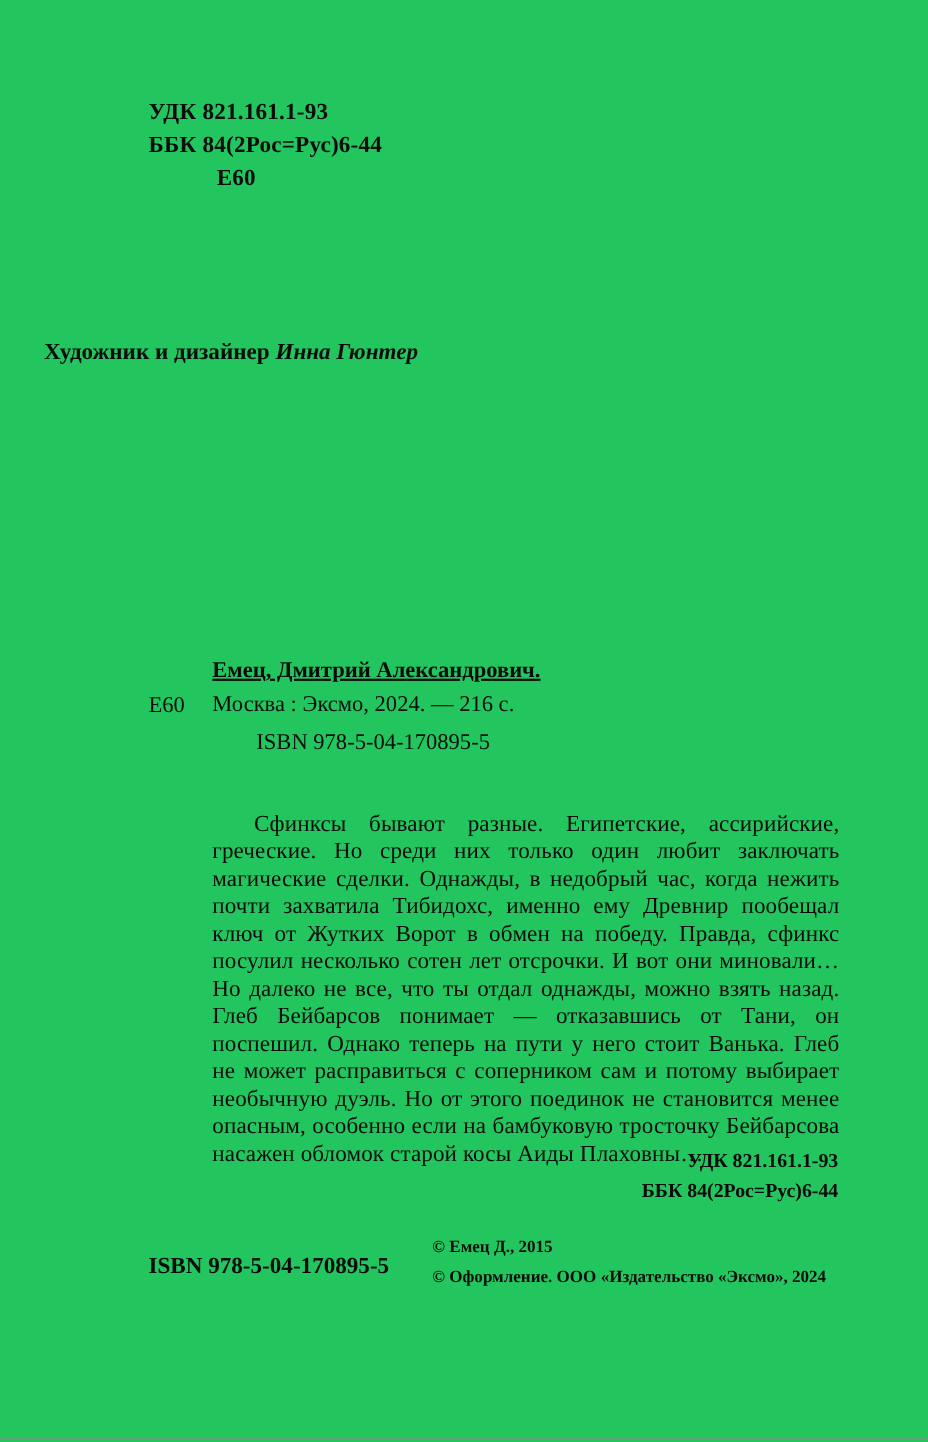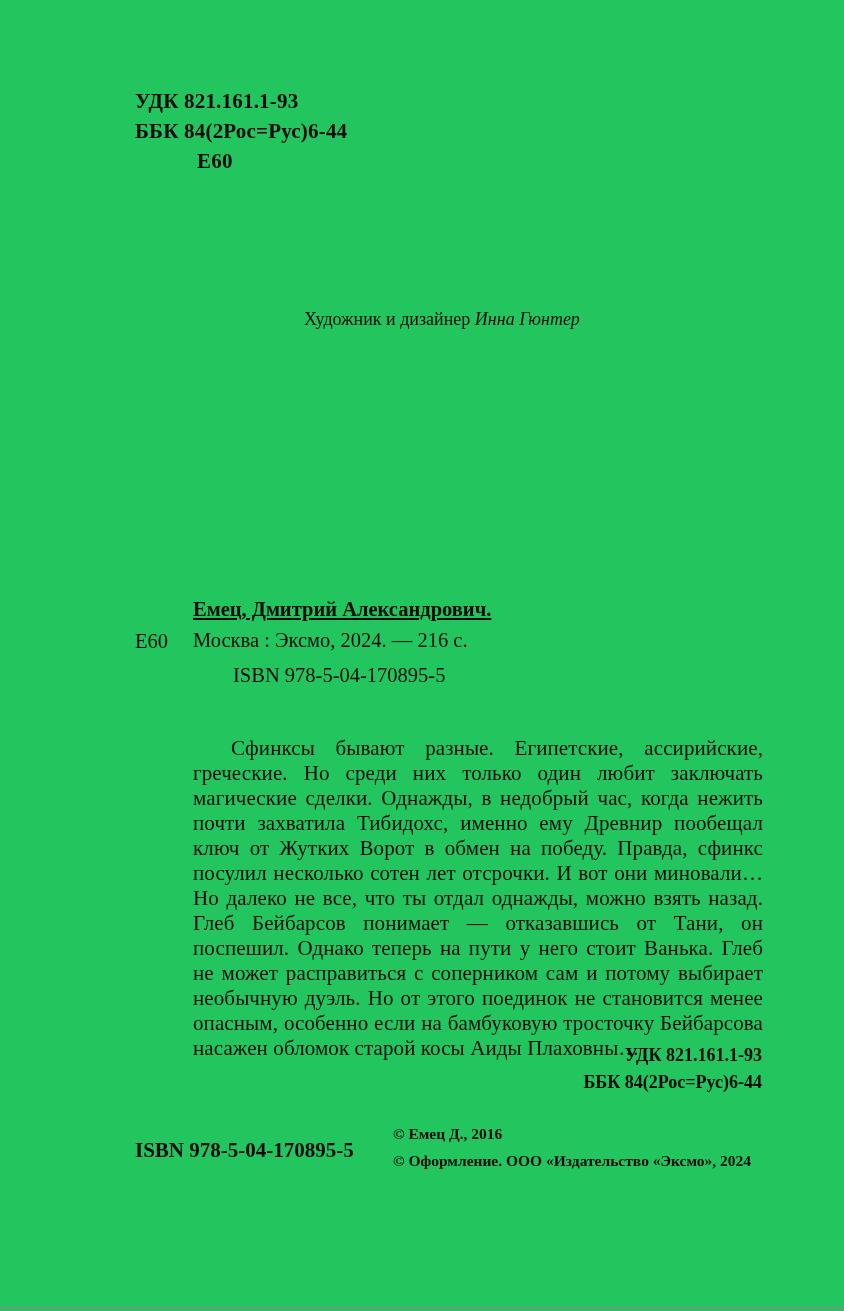--- a/index.html
+++ b/index.html
@@ -30,23 +30,23 @@
     white-space: nowrap;
   }
   .top-codes .code-indent { padding-left: 62px; }
 
   
   .designer {
     position: absolute;
     top: 306px;
     left: 40px;
     width: 804px;
-    text-align: center;
-    font-size: 18px;
+    font-size: 21px;
     line-height: 26px;
+    font-weight: bold;
   }
   .designer .italic { font-style: italic; }
 
   
   .catalog {
     position: absolute;
     top: 594px;
     left: 135px;
     width: 640px;
     font-size: 20.5px;
@@ -144,19 +144,19 @@
   <p class="annotation">Сфинксы бывают разные. Египетские, ассирийские, греческие. Но среди них только один любит заключать магические сделки. Однажды, в недобрый час, когда нежить почти захватила Тибидохс, именно ему Древнир пообещал ключ от Жутких Ворот в обмен на победу. Правда, сфинкс посулил несколько сотен лет отсрочки. И вот они миновали… Но далеко не все, что ты отдал однажды, можно взять назад. Глеб Бейбарсов понимает — отказавшись от Тани, он поспешил. Однако теперь на пути у него стоит Ванька. Глеб не может расправиться с соперником сам и потому выбирает необычную дуэль. Но от этого поединок не становится менее опасным, особенно если на бамбуковую тросточку Бейбарсова насажен обломок старой косы Аиды Плаховны…</p>
 
   <div class="bottom-codes">
     <div>УДК 821.161.1-93</div>
     <div>ББК 84(2Рос=Рус)6-44</div>
   </div>
 
   <div class="footer-isbn">ISBN 978-5-04-170895-5</div>
 
   <div class="copyrights">
-    <div>© Емец Д., 2016</div>
+    <div>© Емец Д., 2015</div>
     <div>© Оформление. ООО «Издательство «Эксмо», 2024</div>
   </div>
 
   <div class="scan-edge"></div>
 
 </div>
 
 </body></html>

